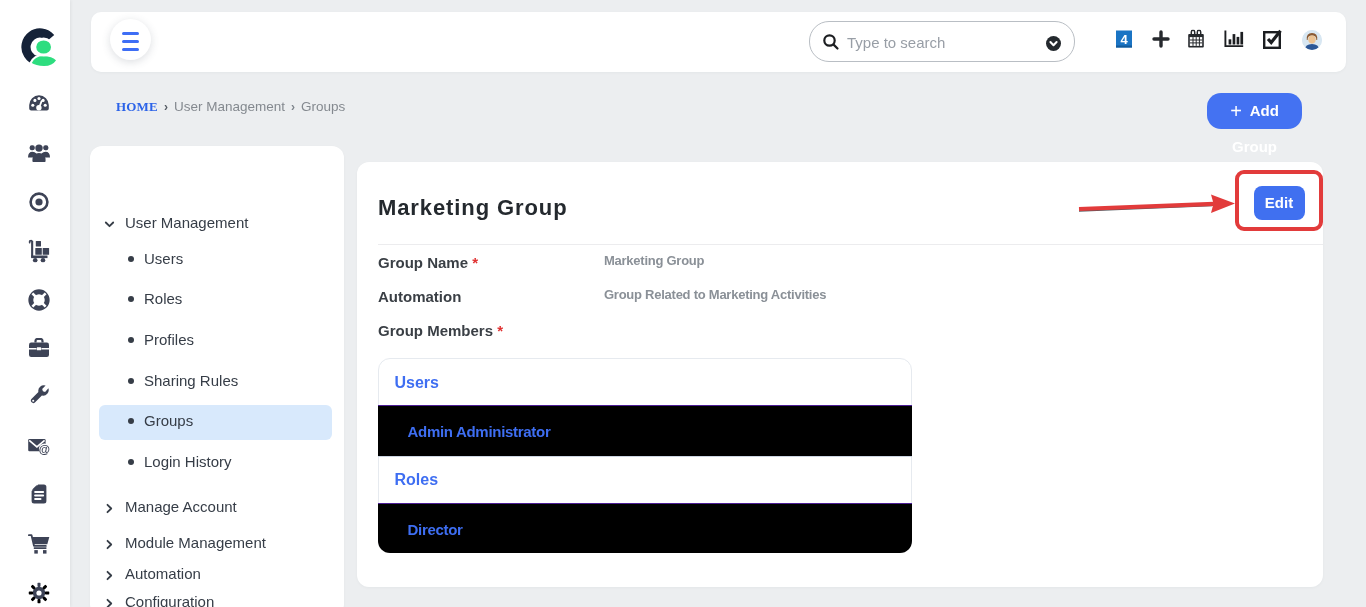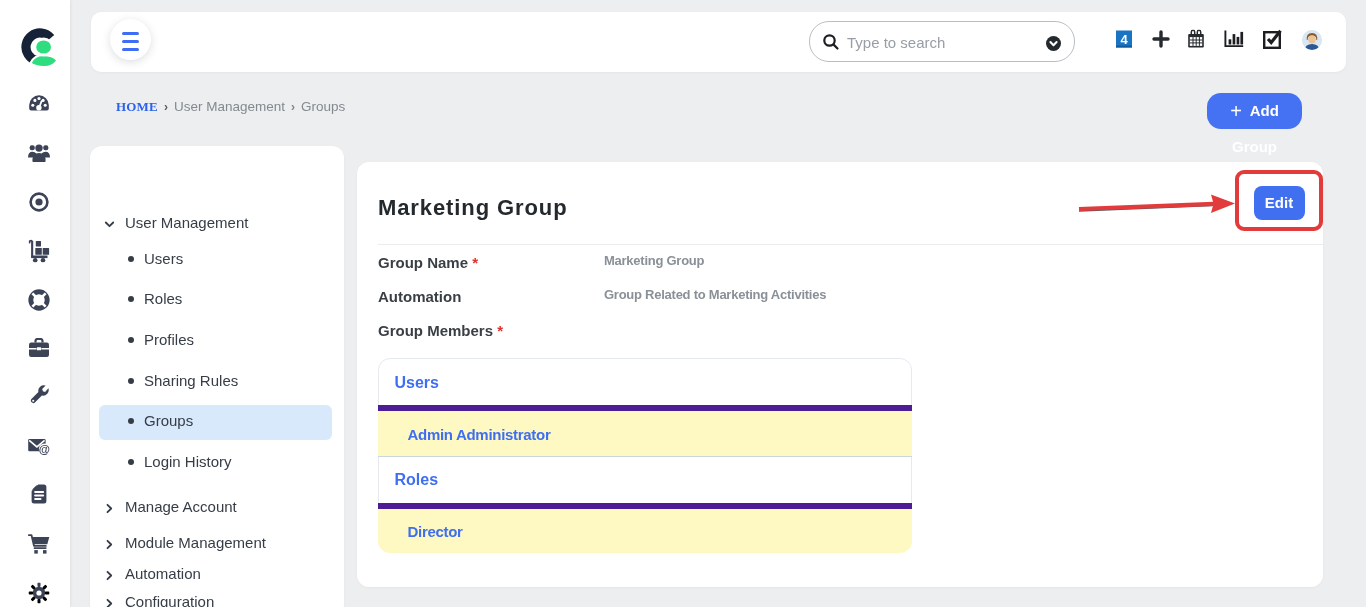--- a/index.html
+++ b/index.html
@@ -40,21 +40,21 @@
 
 
 .main { position:absolute; left:357px; top:146px; width:966px; height:425px; background:#fff; border-radius:12px; box-shadow:0 1px 3px rgba(30,40,60,.04);margin-top:16px; }
 .title { position:absolute; left:21px; top:33px; font-size:22px; font-weight:bold; color:#24292e; letter-spacing:0.9px; }
 .divider { position:absolute; left:21px; top:82px; width:945px; height:1px; background:#ececee; }
 .flabel { position:absolute; left:21px; font-size:15px; font-weight:bold; color:#3a3f45; }
 .flabel .req { color:#e03131; }
 .fvalue { position:absolute; left:247px; font-size:13px; font-weight:bold; color:#8a9097; letter-spacing:-0.25px; }
 .mbox { position:absolute; left:20.5px; top:196px; width:534px; height:194px; border:1px solid #e6eaef; border-radius:12px; }
 .mhead { position:absolute; left:16px; font-size:16px; font-weight:bold; color:#3e6ef2; }
-.mrow { position:absolute; left:-1px; width:534px; height:52px; background:#fef9c3; border-top:6px solid #4c1d95; border-bottom:1px solid #ccd5e2;padding-left:16px; }
+.mrow { position:absolute; left:-1px; width:534px; height:52px; background:#000000; border-top:1px solid #4c1d95; border-bottom:1px solid #ccd5e2;padding-left:16px; }
 .mrow span { position:absolute; left:30px; top:50%; transform:translateY(-50%); font-size:15px; font-weight:bold; color:#3e6ef2; letter-spacing:-0.3px; }
 .mrow.last { border-radius:0 0 12px 12px; border-bottom:none; height:50px; }
 .editwrap { position:absolute; left:878px; top:8px; width:88px; height:61px; border:4px solid #e23b3b; border-radius:9px; }
 .editbtn { position:absolute; left:14.5px; top:12px; width:51px; height:34px; background:#4070f0; border-radius:8px; color:#fff; font-size:15px; font-weight:bold; text-align:center; line-height:34px; }
 </style>
 </head>
 <body>
 
 <div class="sidebar">
   <svg class="logo" width="38" height="40" viewBox="0 0 38 40">

